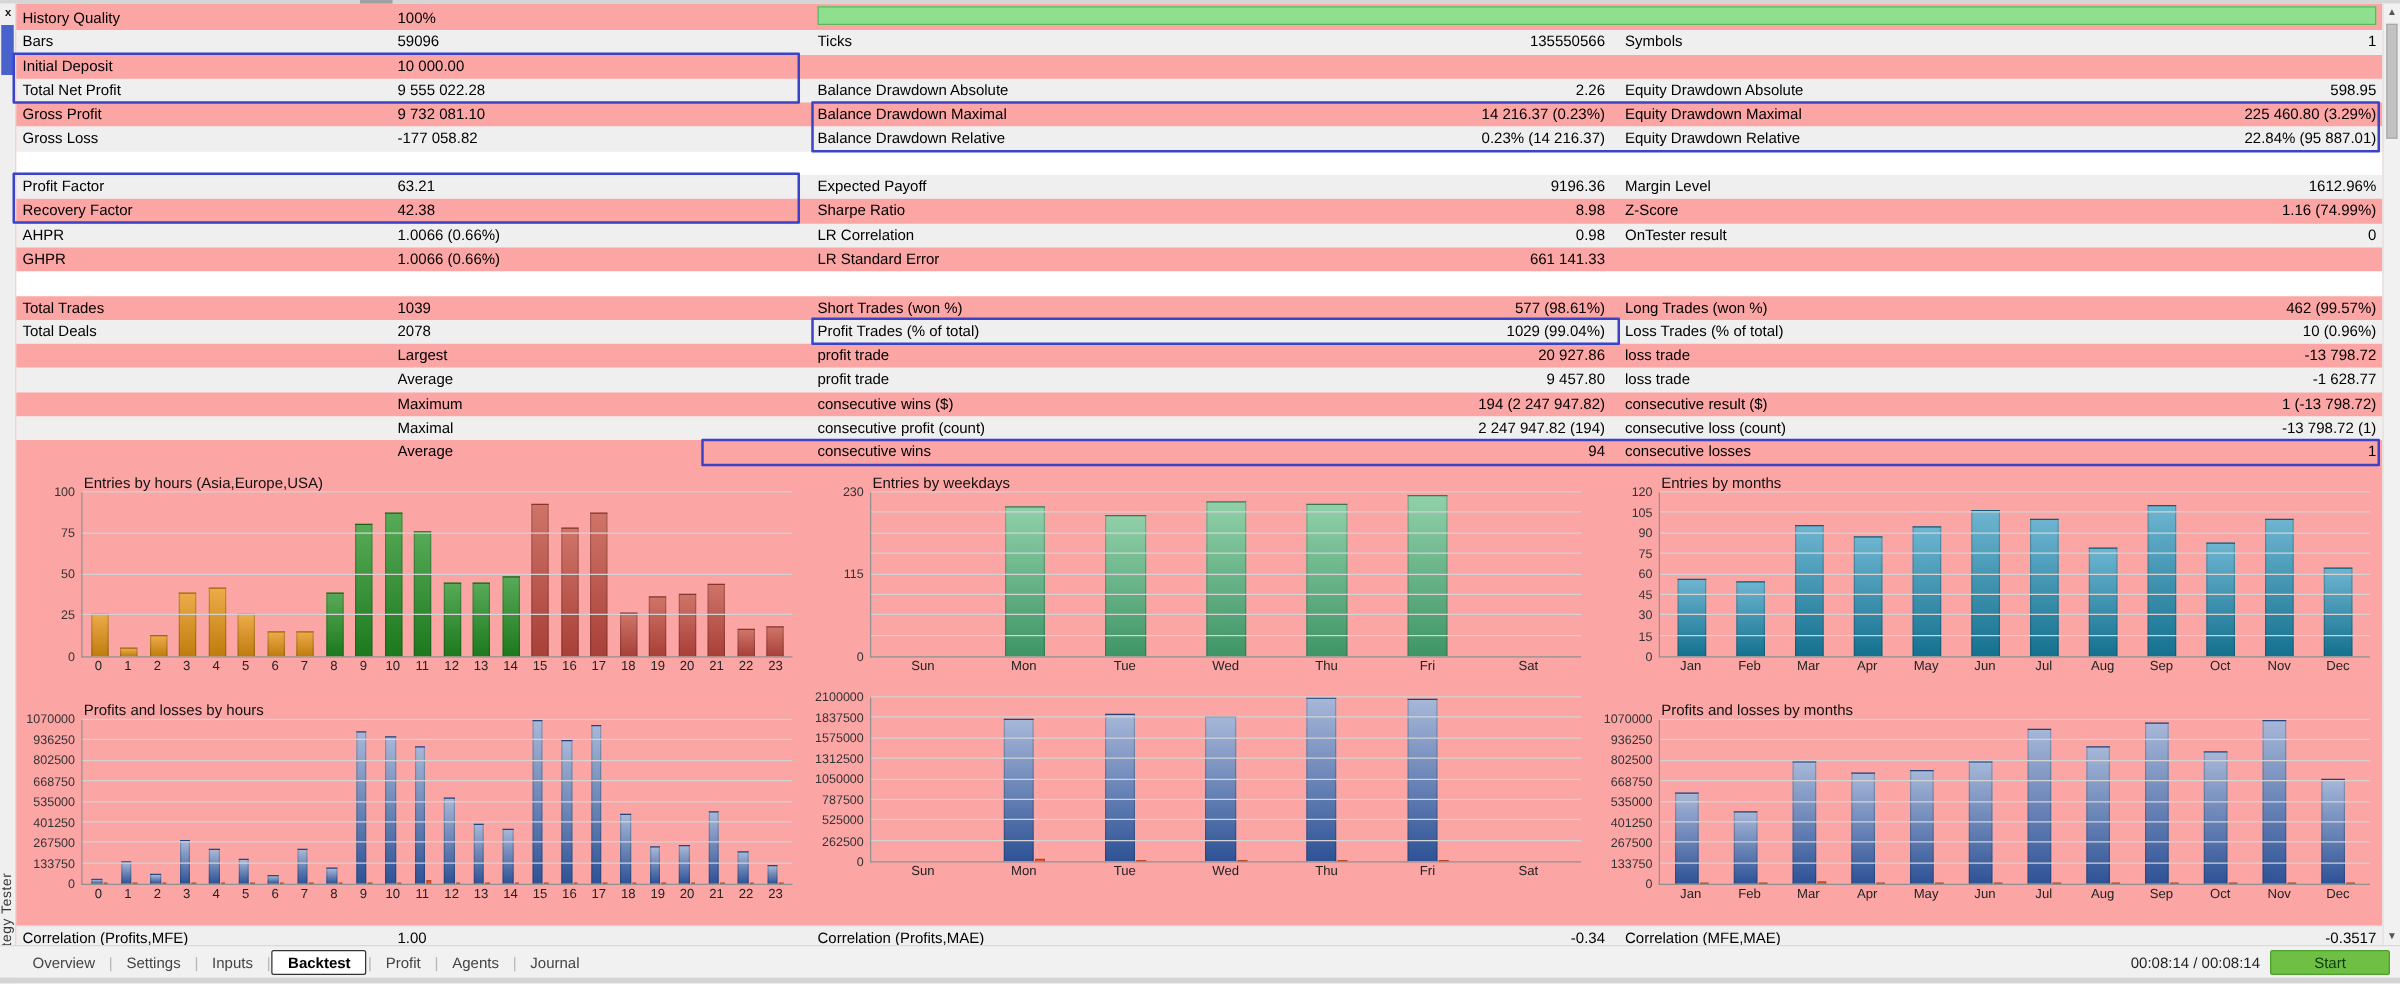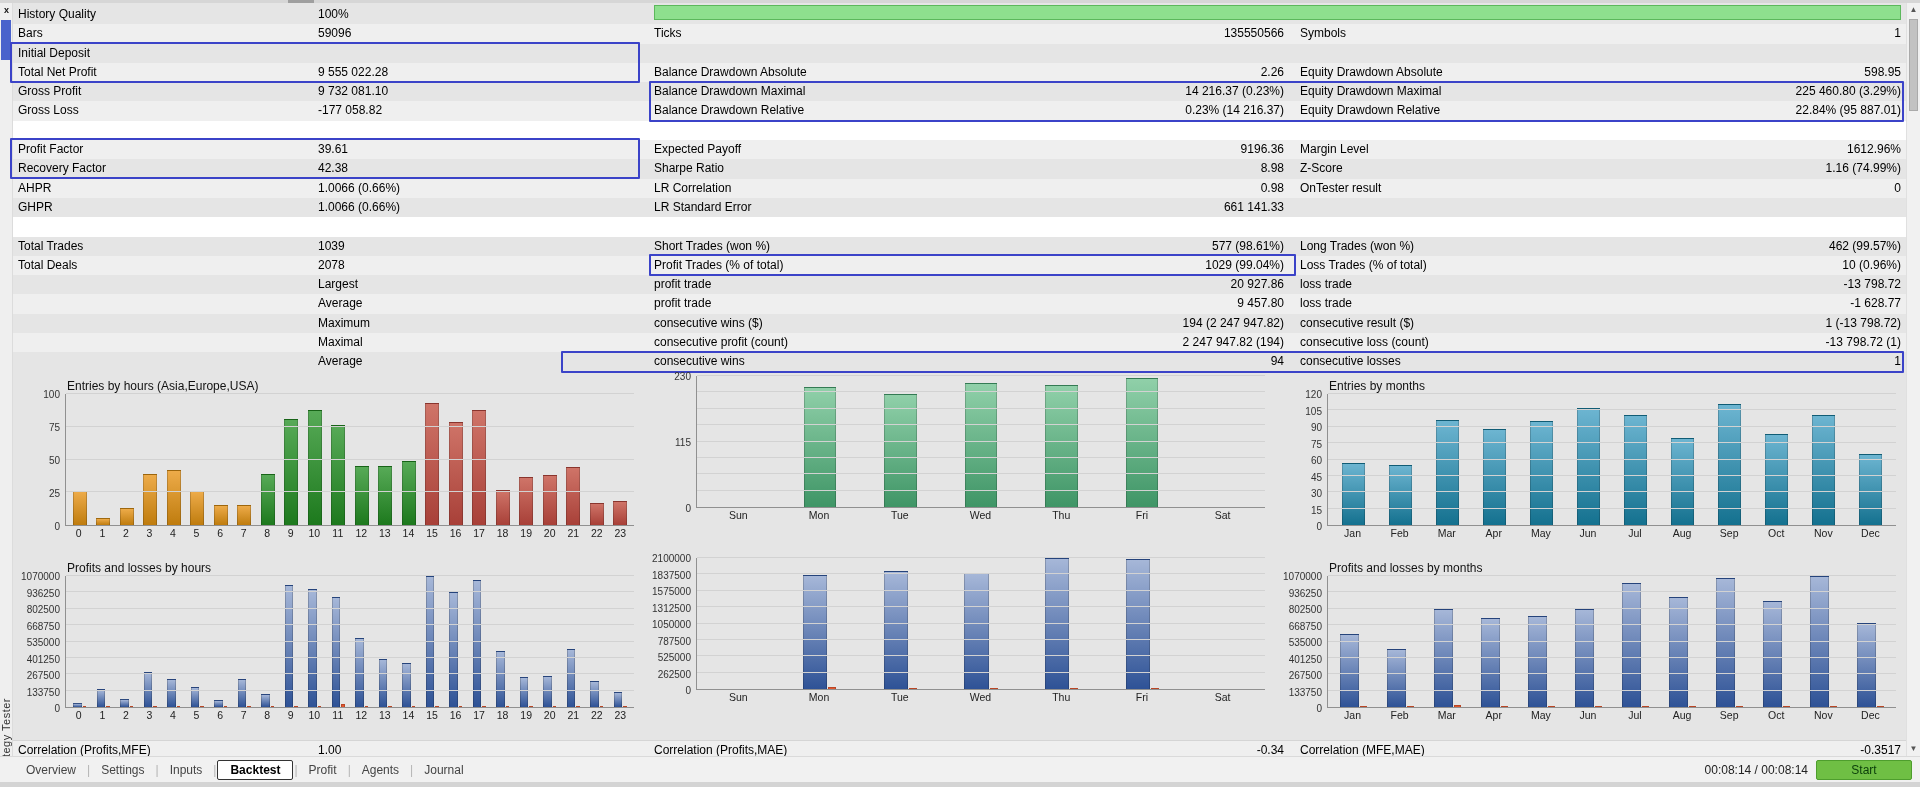--- a/index.html
+++ b/index.html
@@ -12,21 +12,21 @@
   .close-btn{position:absolute;left:1px;top:1px;width:11px;height:12px;font-size:9px;font-weight:bold;line-height:12px;text-align:center;cursor:default;color:#111;}
   .rail-accent{position:absolute;left:1px;top:17px;width:10px;height:40px;background:#4a63cc;}
   .rail-title{position:absolute;left:0;bottom:8px;width:13px;writing-mode:vertical-rl;transform:rotate(180deg);font-size:11px;color:#333;letter-spacing:.5px;}
   
   .scrollbar{position:absolute;left:1906px;top:3px;width:14px;height:753px;background:#f1f1f1;border-left:1px solid #e0e0e0;box-sizing:border-box;}
   .sb-arrow{position:absolute;left:0;width:13px;height:14px;font-size:8px;line-height:14px;text-align:center;color:#555;}
   .sb-up{top:0;}
   .sb-down{bottom:0;}
   .sb-thumb{position:absolute;left:2px;top:16px;width:9px;height:92px;background:#c2c2c2;border:1px solid #aaa;box-sizing:border-box;}
   
-  .content{position:absolute;left:13px;top:3px;width:1893px;height:753px;background:#e5e5e5;}
+  .content{position:absolute;left:13px;top:3px;width:1893px;height:753px;background:#fca5a5;}
   
   .stats{position:relative;width:1893px;height:369px;padding-top:2px;box-sizing:border-box;}
   .srow{display:flex;height:19.3px;line-height:19.3px;align-items:center;}
   .srow.shade{background:#efefef;}
   .srow.blank{background:#fff;}
   .cell{overflow:hidden;white-space:nowrap;height:19.3px;}
   .c1l{width:300px;padding-left:5px;}
   .c1v{width:315px;text-align:left;}
   .gA{width:21px;}
   .c2l{width:320px;}
@@ -108,20 +108,21 @@
           <div class="cell c1v">59096</div>
           <div class="cell gA"></div>
           <div class="cell c2l">Ticks</div>
           <div class="cell c2v">135550566</div>
           <div class="cell gB"></div>
           <div class="cell c3l">Symbols</div>
           <div class="cell c3v">1</div>
         </div>
         <div class="srow">
           <div class="cell c1l">Initial Deposit</div>
+          <div class="cell c1v">10 000.00</div>
           <div class="cell gA"></div>
           <div class="cell c2l"></div>
           <div class="cell c2v"></div>
           <div class="cell gB"></div>
           <div class="cell c3l"></div>
           <div class="cell c3v"></div>
         </div>
         <div class="srow shade">
           <div class="cell c1l">Total Net Profit</div>
           <div class="cell c1v">9 555 022.28</div>
@@ -148,21 +149,21 @@
           <div class="cell gA"></div>
           <div class="cell c2l">Balance Drawdown Relative</div>
           <div class="cell c2v">0.23% (14 216.37)</div>
           <div class="cell gB"></div>
           <div class="cell c3l">Equity Drawdown Relative</div>
           <div class="cell c3v">22.84% (95 887.01)</div>
         </div>
         <div class="srow blank"></div>
         <div class="srow shade">
           <div class="cell c1l">Profit Factor</div>
-          <div class="cell c1v">39.61</div>
+          <div class="cell c1v">63.21</div>
           <div class="cell gA"></div>
           <div class="cell c2l">Expected Payoff</div>
           <div class="cell c2v">9196.36</div>
           <div class="cell gB"></div>
           <div class="cell c3l">Margin Level</div>
           <div class="cell c3v">1612.96%</div>
         </div>
         <div class="srow">
           <div class="cell c1l">Recovery Factor</div>
           <div class="cell c1v">42.38</div>
@@ -381,20 +382,21 @@
                 <div class="xslot">18</div>
                 <div class="xslot">19</div>
                 <div class="xslot">20</div>
                 <div class="xslot">21</div>
                 <div class="xslot">22</div>
                 <div class="xslot">23</div>
               </div>
             </div>
           </div>
         <div class="chart">
+            <div class="chart-title">Entries by weekdays</div>
             <div class="chart-body">
               <div class="yaxis">
                 <div class="ytick" style="bottom: 100%;">230</div>
                 <div class="ytick" style="bottom: 50%;">115</div>
                 <div class="ytick" style="bottom: 0%;">0</div>
               </div>
               <div class="plot">
                 <div class="gridline" style="bottom: 12.5%;"></div>
                 <div class="gridline" style="bottom: 25%;"></div>
                 <div class="gridline" style="bottom: 37.5%;"></div>

